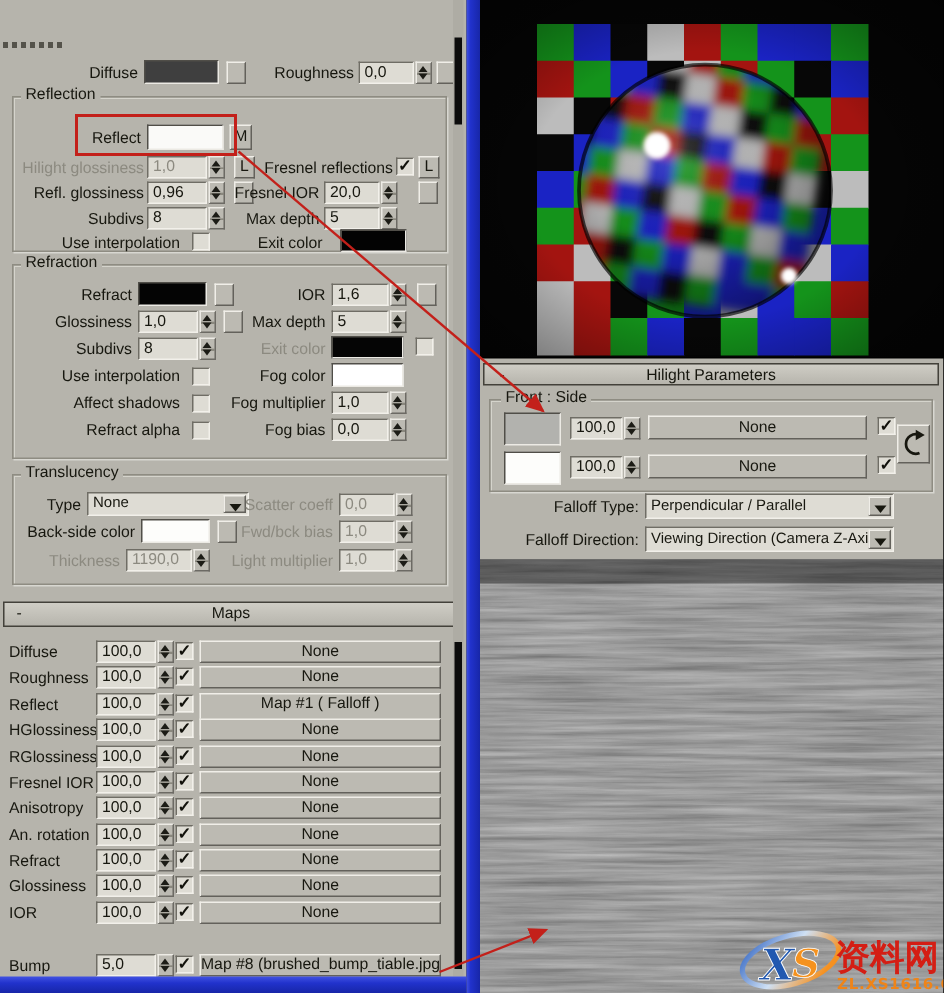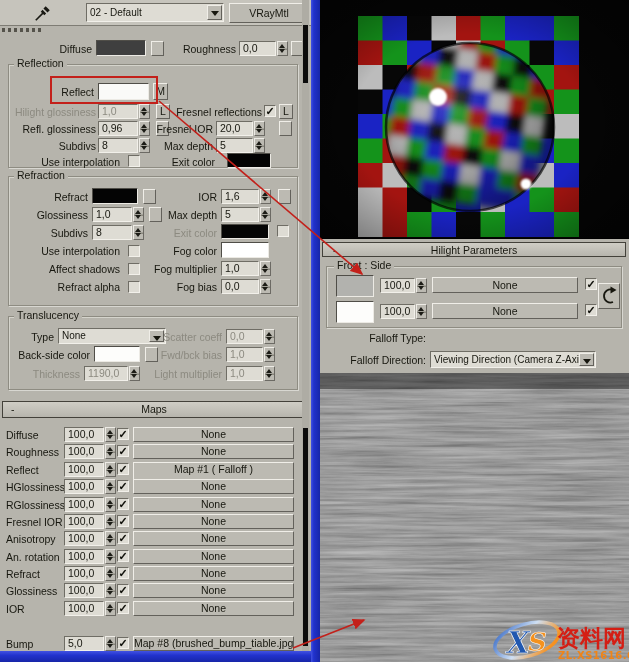--- a/index.html
+++ b/index.html
@@ -32,32 +32,20 @@
 #falloff-panel{left:320px;top:239px;width:309px;height:134px;background:#b6b4ac}
 #annotations{left:0;top:0;z-index:50;pointer-events:none}
 .track{background:#aeaca4}
 .thumb{background:#0c0c0c}
 </style>
 </head>
 <body>
 
 <div class="abs" id="left-panel">
 
-  <div class="abs" id="toolbar">
-    <svg class="abs" style="left:34px;top:3px" width="18" height="20" viewBox="0 0 20 20">
-      <path d="M2 18 L11 9" stroke="#1a1a14" stroke-width="1.8" fill="none"></path>
-      <path d="M9.5 6.5 L13.5 10.5 L11.5 12.5 L7.5 8.5 Z" fill="#1a1a14"></path>
-      <path d="M13 2.5 L17.5 7 L15 9.5 L10.5 5 Z" fill="#1a1a14"></path>
-    </svg>
-    <div class="abs dd" style="left:86px;top:3px;width:138px;height:19px;line-height:17px">
-      <span>02 - Default</span>
-      <span class="dbtn"></span>
-    </div>
-    <div class="abs btn" style="left:229px;top:3px;width:80px;height:20px;line-height:18px">VRayMtl</div>
-  </div>
   <div class="abs" style="left:2px;top:28px;width:42px;height:4px;background:repeating-linear-gradient(90deg,#55534b 0 3px,transparent 3px 6px)"></div>
 
   <div class="abs lbl r" style="left:8px;top:42px;width:84px">Diffuse</div>
   <div class="abs sw" style="left: 96px; top: 40px; width: 50px; height: 16px; background: rgb(63, 63, 63);"></div>
   <div class="abs btn mbtn" style="left:151px;top:41px"></div>
   <div class="abs lbl r" style="left:176px;top:42px;width:60px">Roughness</div>
   <div class="abs fld" style="left:239px;top:41px;width:37px">0,0</div>
   <div class="abs spin" style="left:277px;top:41px"></div>
   <div class="abs btn mbtn" style="left:291px;top:41px"></div>
 
@@ -492,20 +480,24 @@
   <div class="abs cb on" style="left:265px;top:65px"></div>
 
   <div class="abs btn" style="left:278px;top:44px;width:22px;height:26px">
     <svg width="18" height="22" viewBox="0 0 18 22" style="margin-top:1px">
       <path d="M13 5 A6.5 6.5 0 1 0 13 17" fill="none" stroke="#17170f" stroke-width="1.8"></path>
       <path d="M10.5 1.5 L16.5 5 L10.5 8.5 Z" fill="#17170f"></path>
     </svg>
   </div>
 
   <div class="abs lbl r" style="left:30px;top:92px;width:76px">Falloff Type:</div>
+  <div class="abs dd" style="left:110px;top:90px;width:166px;height:17px;line-height:15px">
+    <span>Perpendicular / Parallel</span>
+    <span class="dbtn"></span>
+  </div>
   <div class="abs lbl r" style="left:14px;top:114px;width:92px">Falloff Direction:</div>
   <div class="abs dd" style="left:110px;top:112px;width:166px;height:17px;line-height:15px">
     <span>Viewing Direction (Camera Z-Axis)</span>
     <span class="dbtn"></span>
   </div>
 </div>
 
 <svg class="abs" style="left:320px;top:373px" width="309" height="289">
   <defs>
     <filter id="brush" x="0" y="0" width="100%" height="100%">

